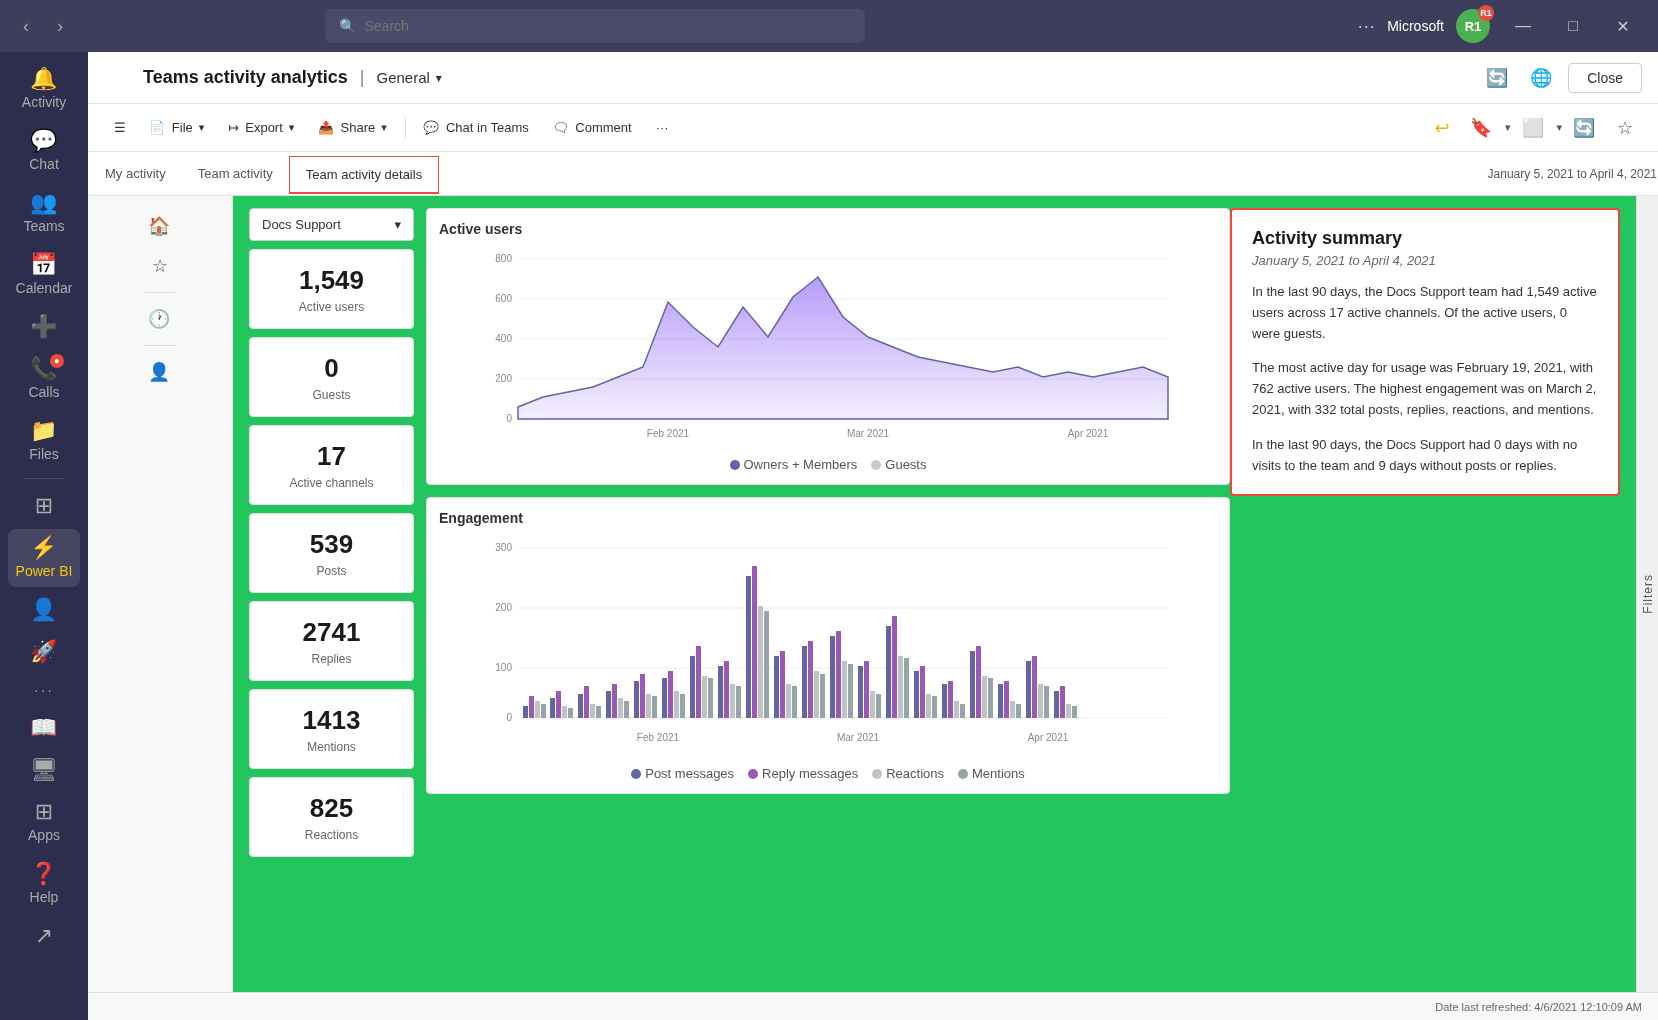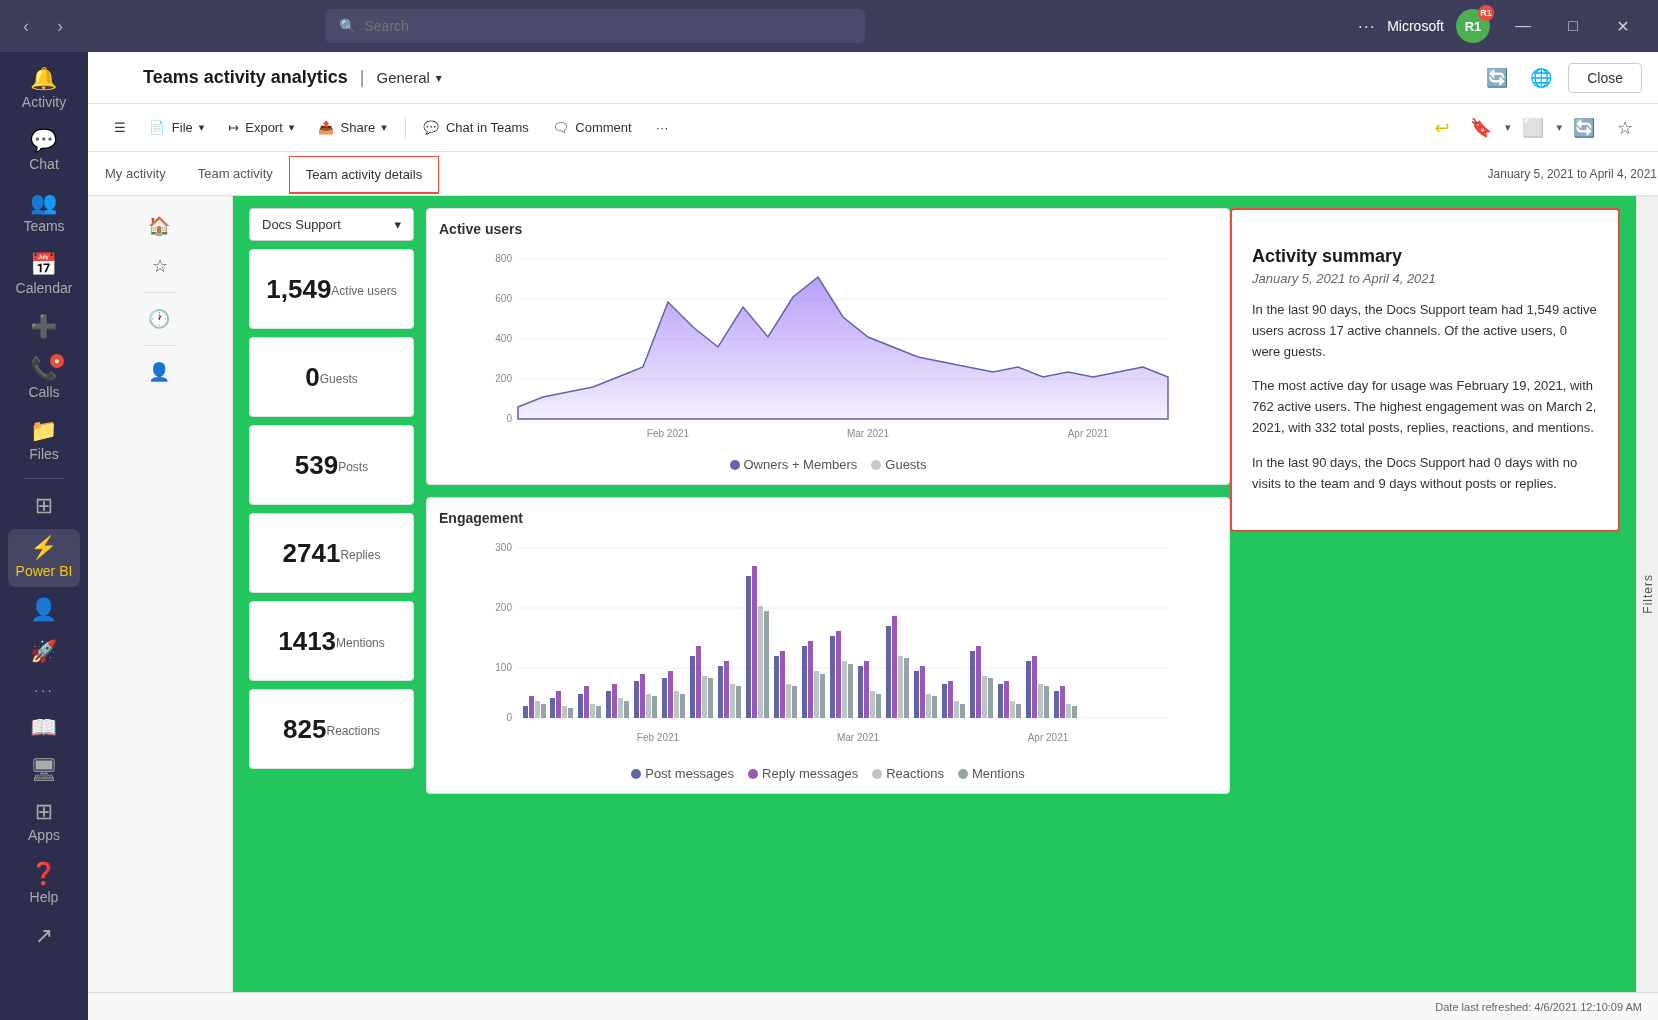--- a/index.html
+++ b/index.html
@@ -149,21 +149,21 @@
     .report-nav-sep { width: 30px; height: 1px; background: #ddd; margin: 4px 0; }
 
     
     .report-content { flex: 1; overflow-y: auto; padding: 12px 16px; background: #22c55e; display: flex; }
 
     
     .report-main { flex: 1; display: flex; gap: 12px; }
     .stat-card {
       background: white; border-radius: 4px; border: 1px solid #e0e0e0;
       padding: 12px; text-align: right; min-height: 80px;
-      display: flex; align-items: center; justify-content: center;
+      display: flex; flex-direction: column; align-items: center; justify-content: center;
     }
     .stat-value { font-size: 26px; font-weight: 600; color: #1a1a1a; }
     .stat-label { font-size: 12px; color: #666; margin-top: 4px; }
 
     
     .team-dropdown {
       background: white; border: 1px solid #ccc; border-radius: 4px;
       padding: 8px 12px; display: flex; align-items: center; justify-content: space-between;
       width: 100%; cursor: pointer; font-size: 13px; color: #333;
     }
@@ -183,21 +183,21 @@
     .legend { display: flex; gap: 14px; margin-top: 6px; justify-content: center; font-size: 13px; color: #555; }
     .legend-item { display: flex; align-items: center; gap: 4px; }
     .legend-dot { width: 10px; height: 10px; border-radius: 50%; }
 
     
     .summary-col {
       width: 390px; display: flex; flex-direction: column;
     }
     .summary-card {
       background: white; border: 2px solid #e74c3c; border-radius: 4px;
-      padding: 36px 20px;
+      padding: 18px 20px;
     }
     .summary-title { font-size: 18px; font-weight: 700; color: #1a1a1a; margin-bottom: 4px; }
     .summary-date { font-size: 13px; color: #666; font-style: italic; margin-bottom: 14px; }
     .summary-para { font-size: 13px; color: #333; line-height: 1.6; margin-bottom: 14px; }
     .summary-para:last-child { margin-bottom: 0; }
 
     
     .filter-tab {
       width: 22px; background: #f0f0f0; border-left: 1px solid #e0e0e0;
       display: flex; align-items: center; justify-content: center; cursor: pointer;
@@ -404,20 +404,24 @@
 
             <div class="stat-card">
               <div class="stat-value">1,549</div>
               <div class="stat-label">Active users</div>
             </div>
             <div class="stat-card">
               <div class="stat-value">0</div>
               <div class="stat-label">Guests</div>
             </div>
             <div class="stat-card">
+              <div class="stat-value">17</div>
+              <div class="stat-label">Active channels</div>
+            </div>
+            <div class="stat-card">
               <div class="stat-value">539</div>
               <div class="stat-label">Posts</div>
             </div>
             <div class="stat-card">
               <div class="stat-value">2741</div>
               <div class="stat-label">Replies</div>
             </div>
             <div class="stat-card">
               <div class="stat-value">1413</div>
               <div class="stat-label">Mentions</div>

